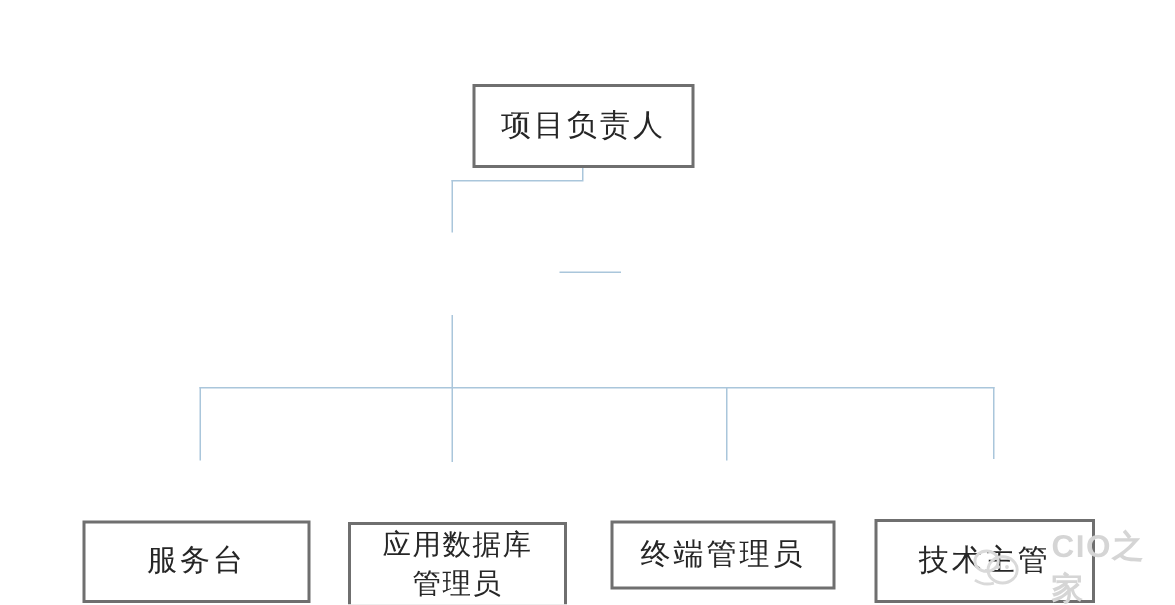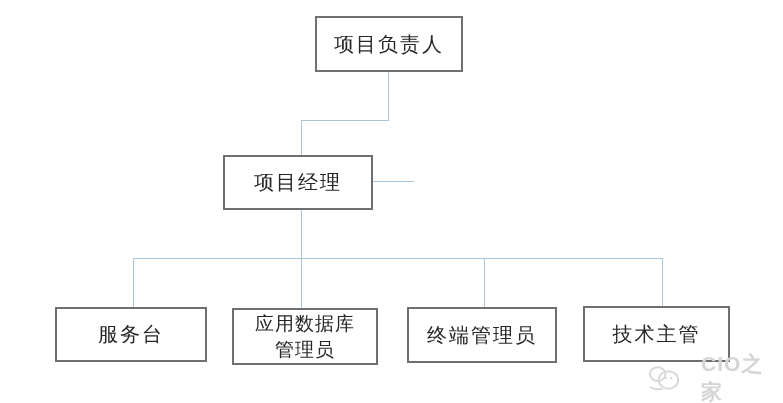--- a/index.html
+++ b/index.html
@@ -17,20 +17,21 @@
   }
   .node {
     position: absolute;
     box-sizing: border-box;
     background: #ffffff;
     border: 2px solid #6f6f6f;
     display: flex;
     align-items: center;
     justify-content: center;
     z-index: 2;
+    margin-top: 40px;
   }
   .node-label {
     color: #262626;
     font-size: 20px;
     letter-spacing: 2px;
     text-align: center;
     white-space: pre-line;
     line-height: 1.35;
   }
   .line {
@@ -71,35 +72,32 @@
   <div class="line v" style="left:301px; top:210px; height:98px;"></div>
   <div class="line h" style="left:133px; top:258px; width:530px;"></div>
   <div class="line v" style="left:133px; top:258px; height:49px;"></div>
   <div class="line v" style="left:484px; top:258px; height:49px;"></div>
   <div class="line v" style="left:662px; top:258px; height:48px;"></div>
 
   <div class="node" style="left:315px; top:16px; width:148px; height:56px;">
     <span class="node-label">项目负责人</span>
   </div>
 
-  <div class="node" style="left:223px; top:155px; width:150px; height:55px;">
-    <span class="node-label">项目经理</span>
-  </div>
 
 
   <div class="node" style="left:55px; top:307px; width:152px; height:55px;">
     <span class="node-label">服务台</span>
   </div>
 
   <div class="node" style="left:232px; top:308px; width:146px; height:57px;">
     <span class="node-label" style="font-size:19px; letter-spacing:1px;">应用数据库
 管理员</span>
   </div>
 
-  <div class="node" style="left:407px; top:307px; width:150px; height:56px;font-family:Liberation Serif, serif;">
+  <div class="node" style="left:407px; top:307px; width:150px; height:46px;font-family:Liberation Serif, serif;">
     <span class="node-label">终端管理员</span>
   </div>
 
   <div class="node" style="left:583px; top:306px; width:147px; height:56px;">
     <span class="node-label">技术主管</span>
   </div>
 
   <div class="watermark">
     <svg width="34" height="26" viewBox="0 0 34 26">
       <ellipse cx="10" cy="9" rx="8" ry="7" fill="none" stroke="#d9d9d9" stroke-width="2"></ellipse>

